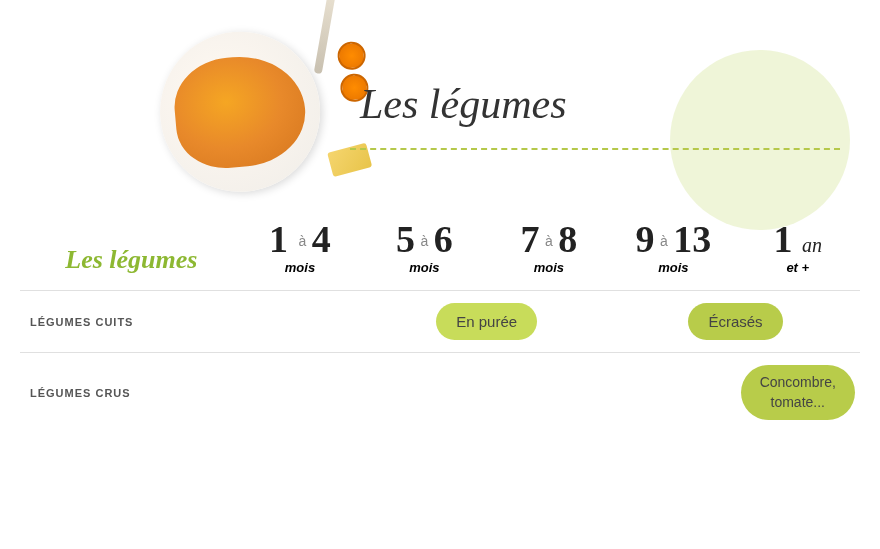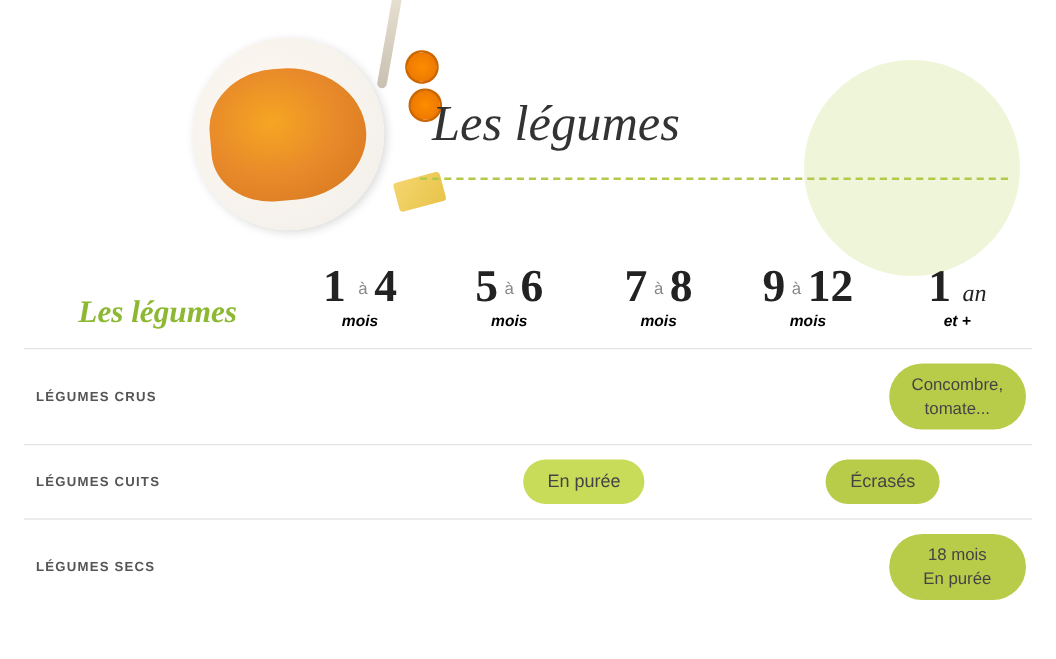--- a/index.html
+++ b/index.html
@@ -319,67 +319,55 @@
           </th>
           <th class="age-header col-age">
             <span class="age-number"><span>7</span></span>
             <span class="age-range-connector">à</span>
             <span class="age-number"><span>8</span></span>
             <span class="age-unit">mois</span>
           </th>
           <th class="age-header col-age">
             <span class="age-number"><span>9</span></span>
             <span class="age-range-connector">à</span>
-            <span class="age-number"><span>12</span></span>
+            <span class="age-number"><span>13</span></span>
             <span class="age-unit">mois</span>
           </th>
           <th class="age-header col-age">
             <span class="age-number">
               <span>1</span>
               <span style="font-size:20px; font-weight:normal;font-style:italic;">an</span>
             </span>
             <span class="age-unit">et +</span>
           </th>
         </tr>
       </thead>
       <tbody>
-
-        <tr class="data-row">
-          <td class="row-label">LÉGUMES CRUS</td>
-          <td class="cell-content"></td>
-          <td class="cell-content"></td>
-          <td class="cell-content"></td>
-          <td class="cell-content"></td>
-          <td class="cell-content">
-            <div class="multi-cell">
-              <span>Concombre,<br>tomate...</span>
-            </div>
-          </td>
-        </tr>
 
         <tr class="data-row">
           <td class="row-label">LÉGUMES CUITS</td>
           <td class="cell-content"></td>
           <td class="cell-content" colspan="2">
             <span class="pill pill-green-light">En purée</span>
           </td>
           <td class="cell-content" colspan="2">
             <span class="pill pill-green-mid">Écrasés</span>
           </td>
         </tr>
 
         <tr class="data-row">
-          <td class="row-label">LÉGUMES SECS</td>
+          <td class="row-label">LÉGUMES CRUS</td>
           <td class="cell-content"></td>
           <td class="cell-content"></td>
           <td class="cell-content"></td>
           <td class="cell-content"></td>
           <td class="cell-content">
             <div class="multi-cell">
-              <span>18 mois<br>En purée</span>
+              <span>Concombre,<br>tomate...</span>
             </div>
           </td>
         </tr>
+
       </tbody>
     </table>
   </div>
 
 </div>
 
 </body></html>

